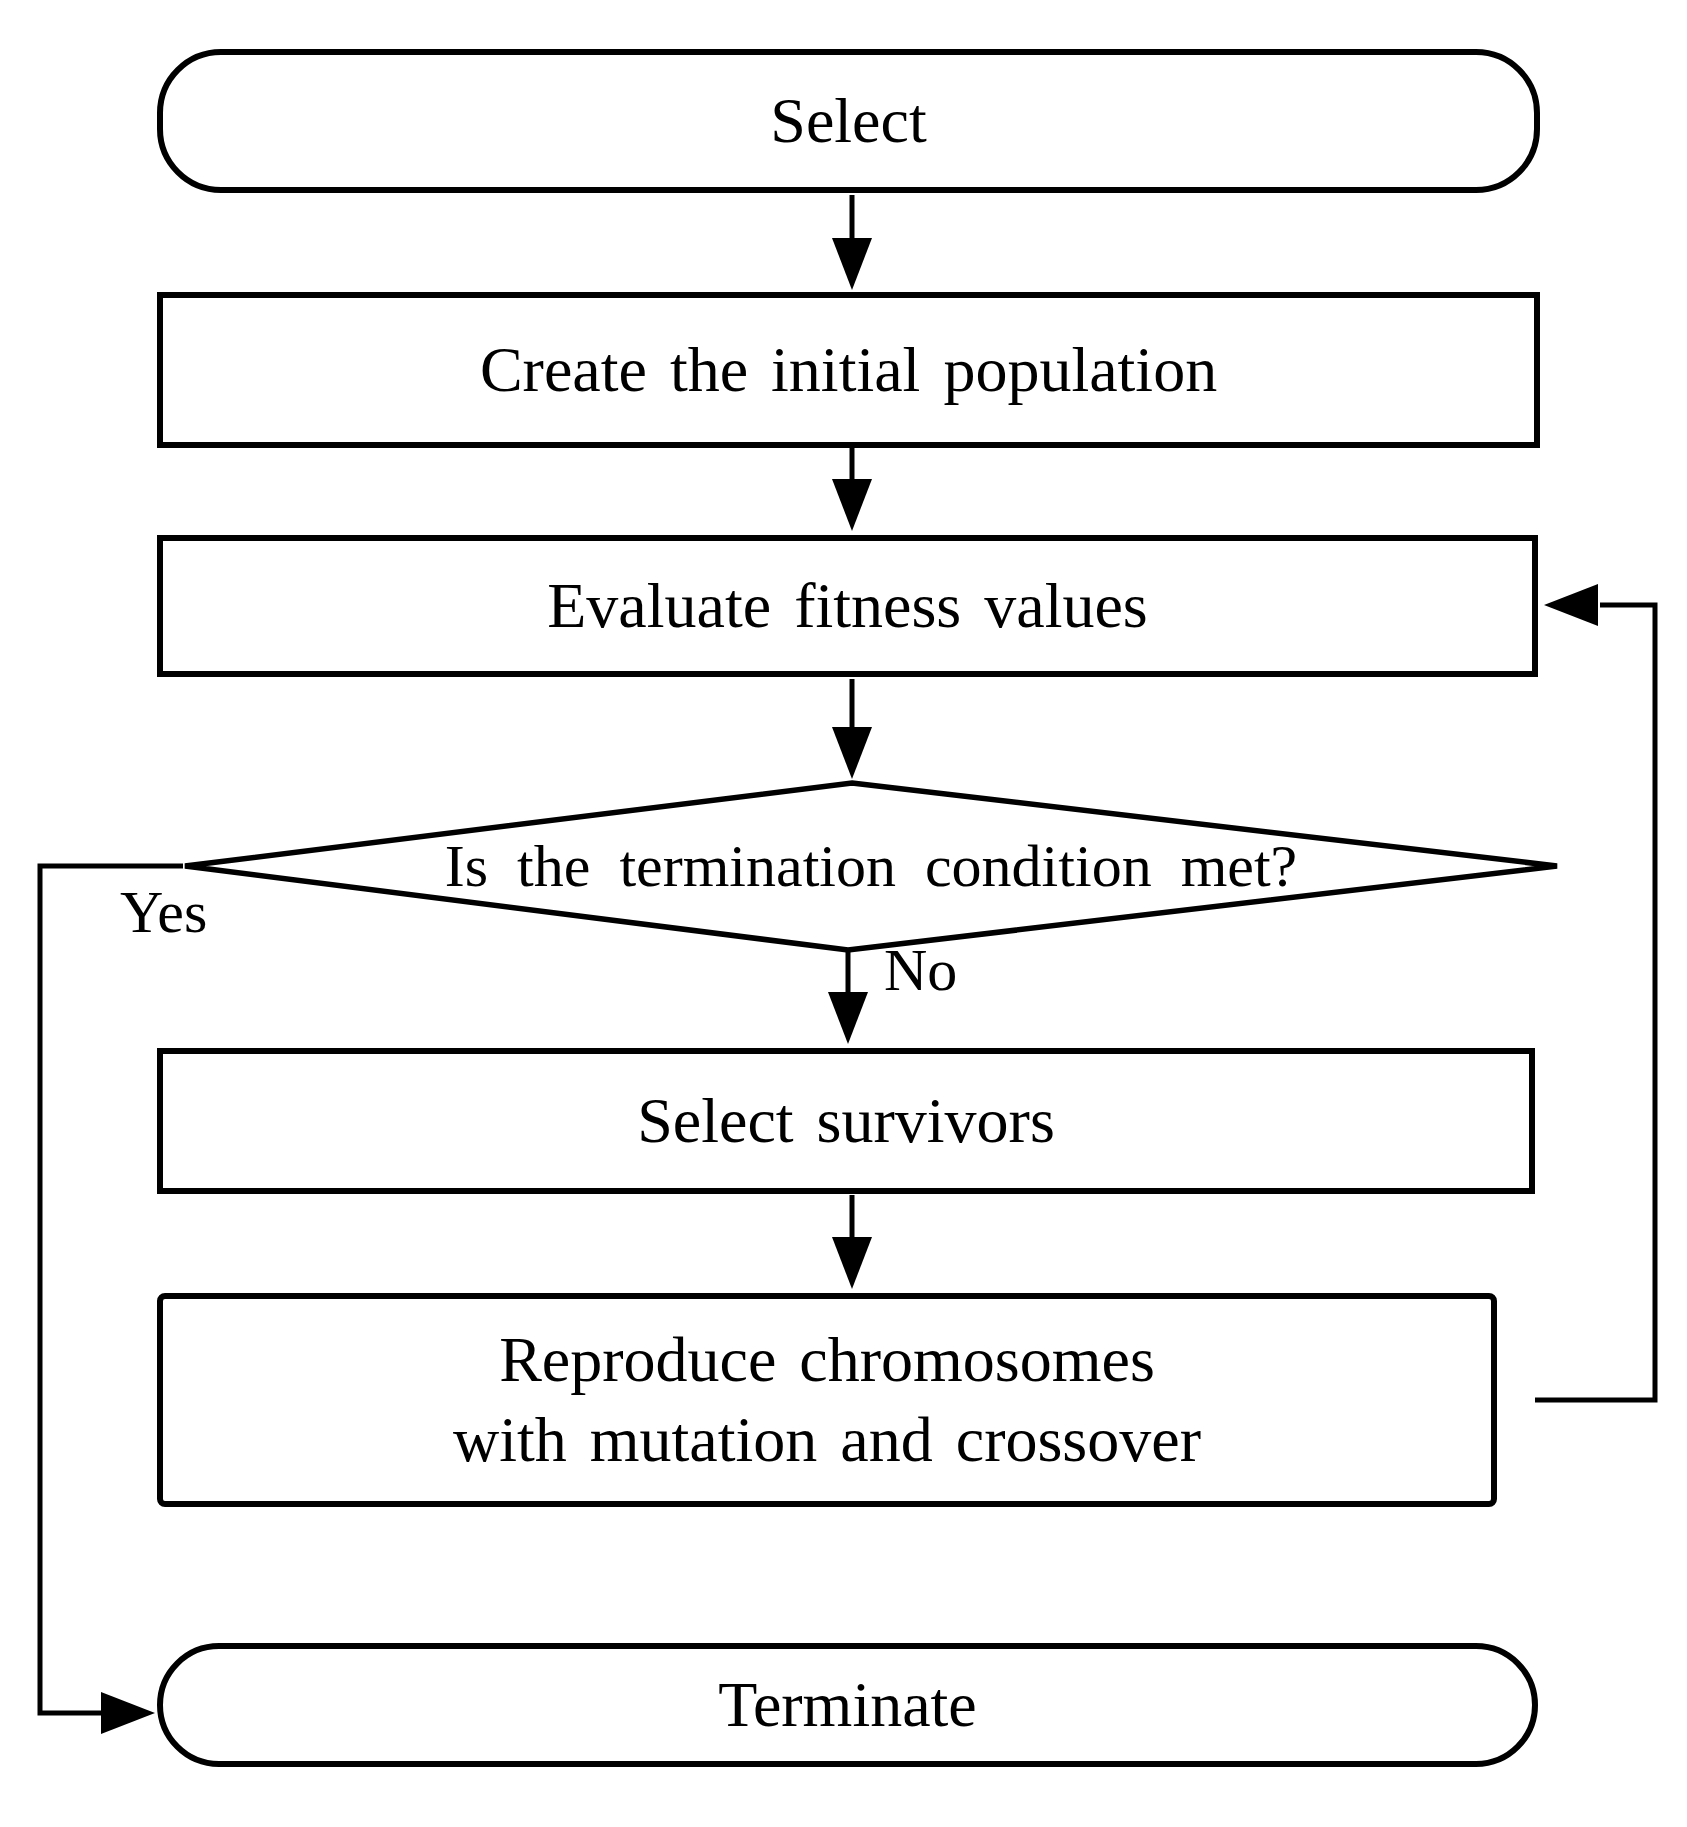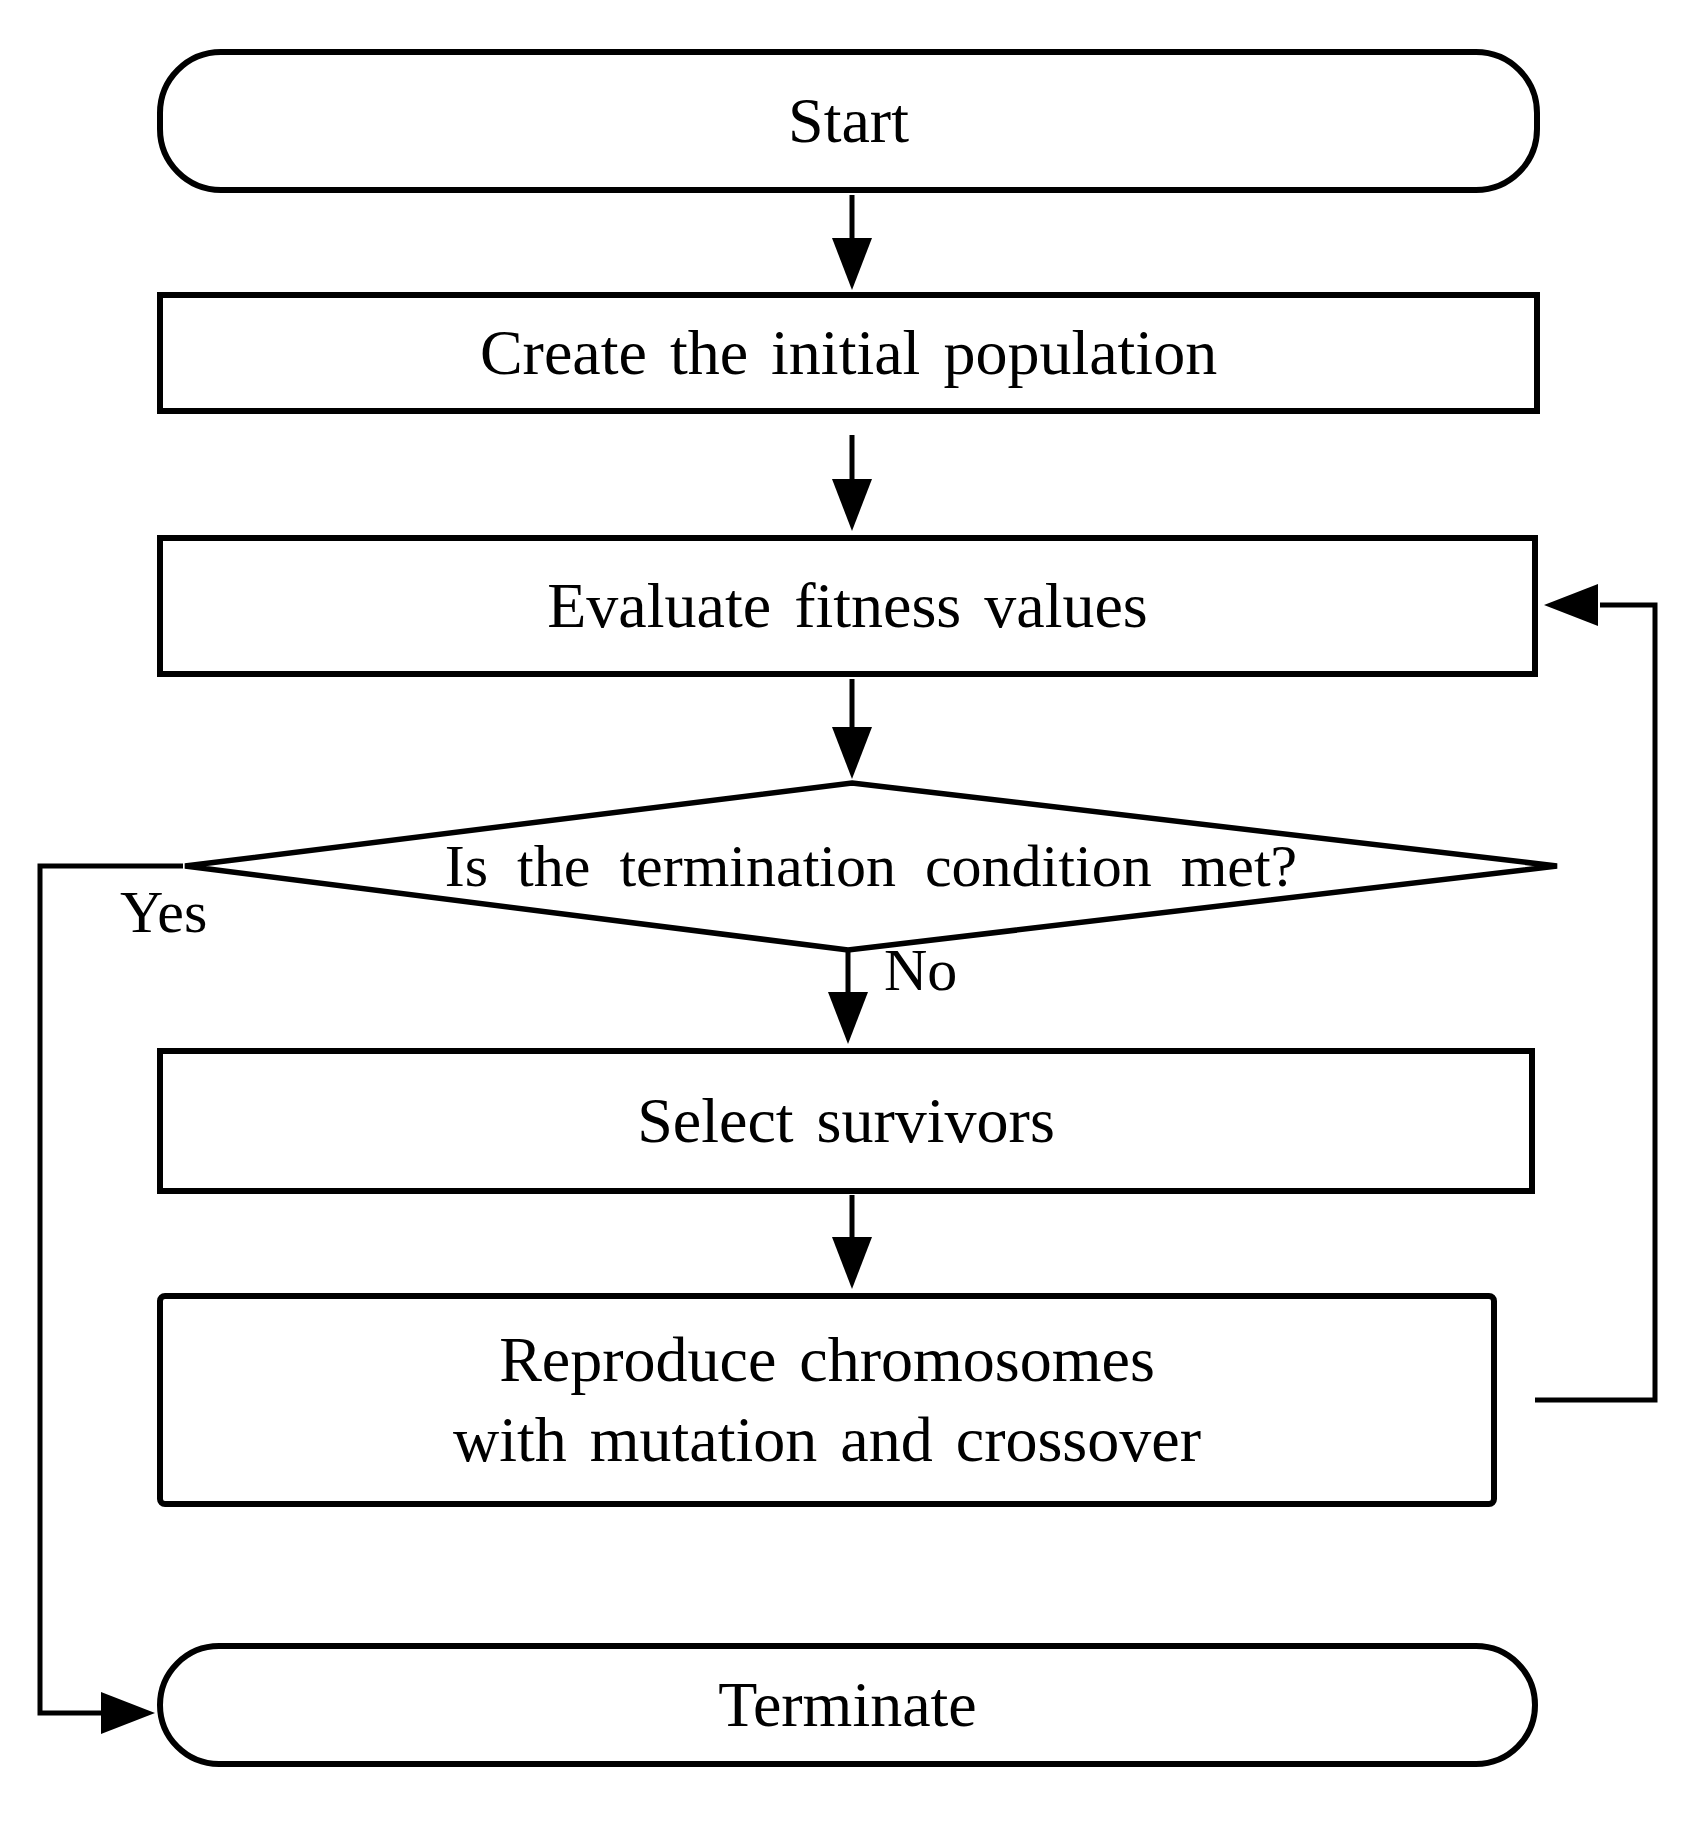--- a/index.html
+++ b/index.html
@@ -27,21 +27,21 @@
     display: flex;
     align-items: center;
     justify-content: center;
     text-align: center;
     font-size: 64px;
     word-spacing: 7px;
     line-height: 1.25;
   }
   .terminator { border-radius: 64px; }
   #n-start     { left: 157px; top:   49px; width: 1383px; height: 144px; }
-  #n-create    { left: 157px; top:  292px; width: 1383px; height: 122px; align-items: center; }
+  #n-create    { left: 157px; top:  292px; width: 1383px; height: 156px; align-items: center; }
   #n-evaluate  { left: 157px; top:  535px; width: 1381px; height: 142px; }
   #n-select    { left: 157px; top: 1048px; width: 1378px; height: 146px; justify-content: center; }
   #n-reproduce { left: 157px; top: 1293px; width: 1340px; height: 214px; border-radius: 8px; }
   #n-terminate { left: 157px; top: 1643px; width: 1381px; height: 124px; }
   .decision-label {
     position: absolute;
     z-index: 2;
     left: 185px; top: 783px;
     width: 1372px; height: 167px;
     display: flex;
@@ -101,21 +101,21 @@
       <path d="M 1544 605 L 1598 584 L 1598 626 Z" fill="#000000"></path>
     </g>
 
     <g>
       <polyline points="183,866 40,866 40,1713 102,1713" fill="none" stroke="#000000" stroke-width="5"></polyline>
       <path d="M 155 1713 L 101 1692 L 101 1734 Z" fill="#000000"></path>
     </g>
   </svg>
 
   <div class="node terminator" id="n-start">
-    <span>Start</span>
+    <span>Select</span>
   </div>
 
   <div class="node" id="n-create">
     <span>Create the initial population</span>
   </div>
 
   <div class="node" id="n-evaluate">
     <span>Evaluate fitness values</span>
   </div>
 

